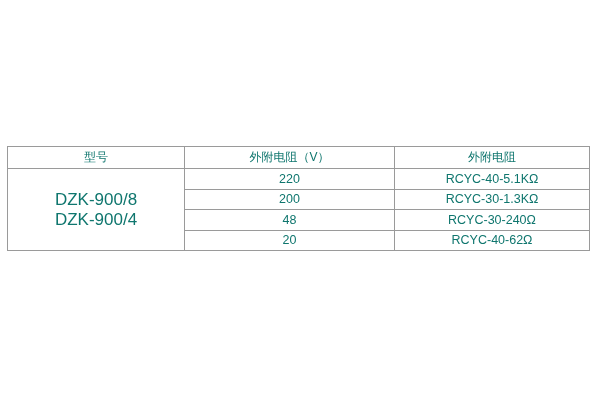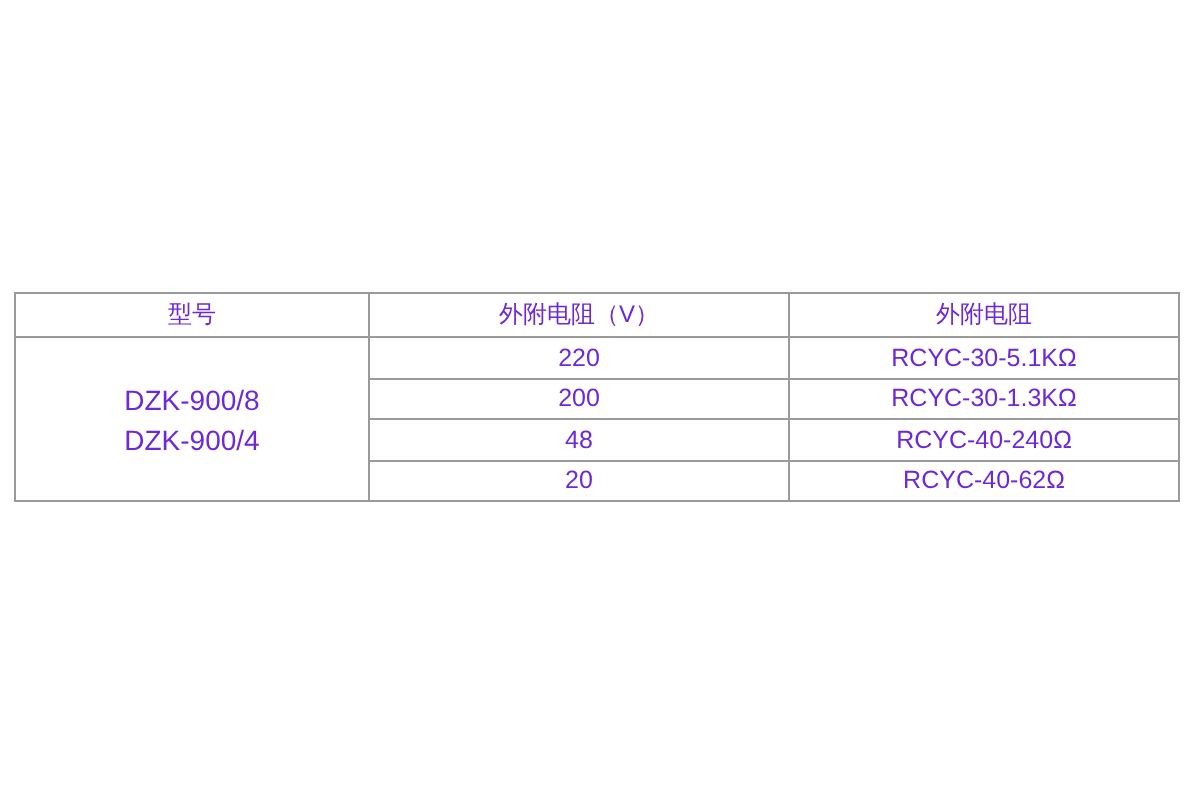--- a/index.html
+++ b/index.html
@@ -19,30 +19,30 @@
     width: 100%; height: 100%;
     border-collapse: collapse;
     table-layout: fixed;
     background: #ffffff;
   }
   .spec-table th, .spec-table td {
     border: 1px solid #9a9a9a;
     text-align: center;
     vertical-align: middle;
     font-weight: normal;
-    color: #6d28d9;
+    color: #0f766e;
     font-size: 12.5px;
     padding: 0;
     overflow: hidden;
     white-space: nowrap;
   }
   .spec-table thead th { height: 22px; font-size: 12px; }
   .spec-table tbody td { height: 20.5px; }
   .model-cell { vertical-align: middle; }
-  .model-line { line-height: 20px; font-size: 14px; }
+  .model-line { line-height: 20px; font-size: 17px; }
 </style>
 </head>
 <body>
 
 <div class="page">
   <div class="spec-table-wrap">
     <table class="spec-table">
       <colgroup>
         <col style="width:177px">
         <col style="width:210px">
@@ -55,29 +55,29 @@
           <th>外附电阻</th>
         </tr>
       </thead>
       <tbody>
         <tr>
           <td class="model-cell" rowspan="4">
             <div class="model-line">DZK-900/8</div>
             <div class="model-line">DZK-900/4</div>
           </td>
           <td>220</td>
-          <td>RCYC-30-5.1KΩ</td>
+          <td>RCYC-40-5.1KΩ</td>
         </tr>
         <tr>
           <td>200</td>
           <td>RCYC-30-1.3KΩ</td>
         </tr>
         <tr>
           <td>48</td>
-          <td>RCYC-40-240Ω</td>
+          <td>RCYC-30-240Ω</td>
         </tr>
         <tr>
           <td>20</td>
           <td>RCYC-40-62Ω</td>
         </tr>
       </tbody>
     </table>
   </div>
 </div>
 

